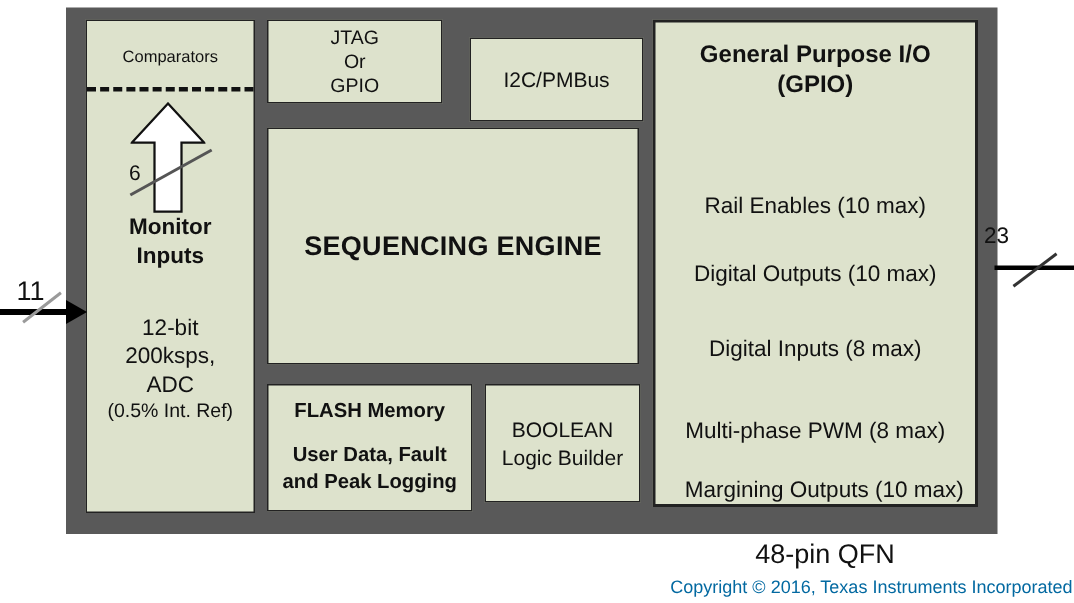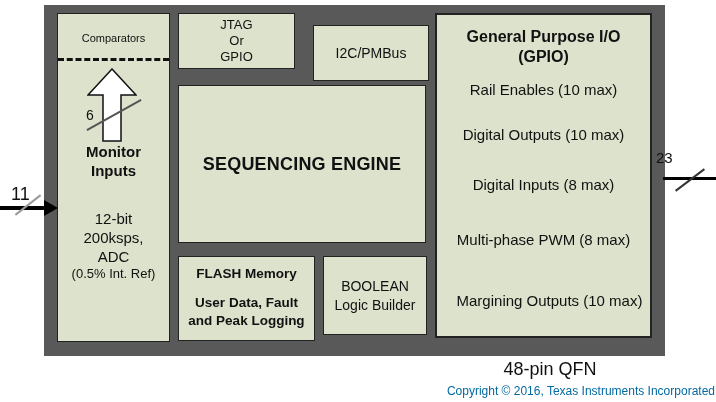--- a/index.html
+++ b/index.html
@@ -46,26 +46,26 @@
 
   
   .blk-flash { left: 178px; top: 256px; width: 137px; height: 85px; padding-top: 9px; }
   .flash-title { font-weight: bold; font-size: 13.5px; }
   .flash-body { margin-top: 13px; font-size: 13.5px; line-height: 18px; font-weight: bold; }
   .blk-bool { left: 323px; top: 256px; width: 104px; height: 79px; font-size: 14px; line-height: 19px; }
 
   
   .blk-gpio { left: 435px; top: 13px; width: 217px; height: 325px; border-width: 2px; }
   .gpio-title { position: absolute; top: 12px; left: 0; width: 100%; font-weight: bold; font-size: 16px; line-height: 20px; }
-  .gpio-item { position: absolute; left: 0; width: 100%; font-size: 15px; }
+  .gpio-item { position: absolute; left: 0; width: 100%; font-size: 15px; margin-top: 48px; }
   .gpio-item-0 { top: 66px; }
   .gpio-item-1 { top: 111px; }
   .gpio-item-2 { top: 161px; }
   .gpio-item-3 { top: 216px; }
-  .gpio-item-4 { top: 277px; padding-left: 12px; }
+  .gpio-item-4 { top: 255px; padding-left: 12px; }
 
   
   .in-bus-label { position: absolute; left: 11px; top: 184px; font-size: 18px; }
   .in-bus-line { position: absolute; left: 0; top: 206px; width: 46px; height: 4px; background: #000; }
   .in-bus-head { position: absolute; left: 44px; top: 200px; width: 0; height: 0;
                  border-left: 14px solid #000; border-top: 8px solid transparent; border-bottom: 8px solid transparent; }
   .in-bus-slash { position: absolute; left: 12px; top: 204px; width: 32px; height: 2px; background: #9a9a9a; transform: rotate(-38deg); }
 
   .out-bus-label { position: absolute; left: 656px; top: 149px; font-size: 15px; }
   .out-bus-line { position: absolute; left: 663px; top: 177px; width: 53px; height: 3px; background: #000; }

